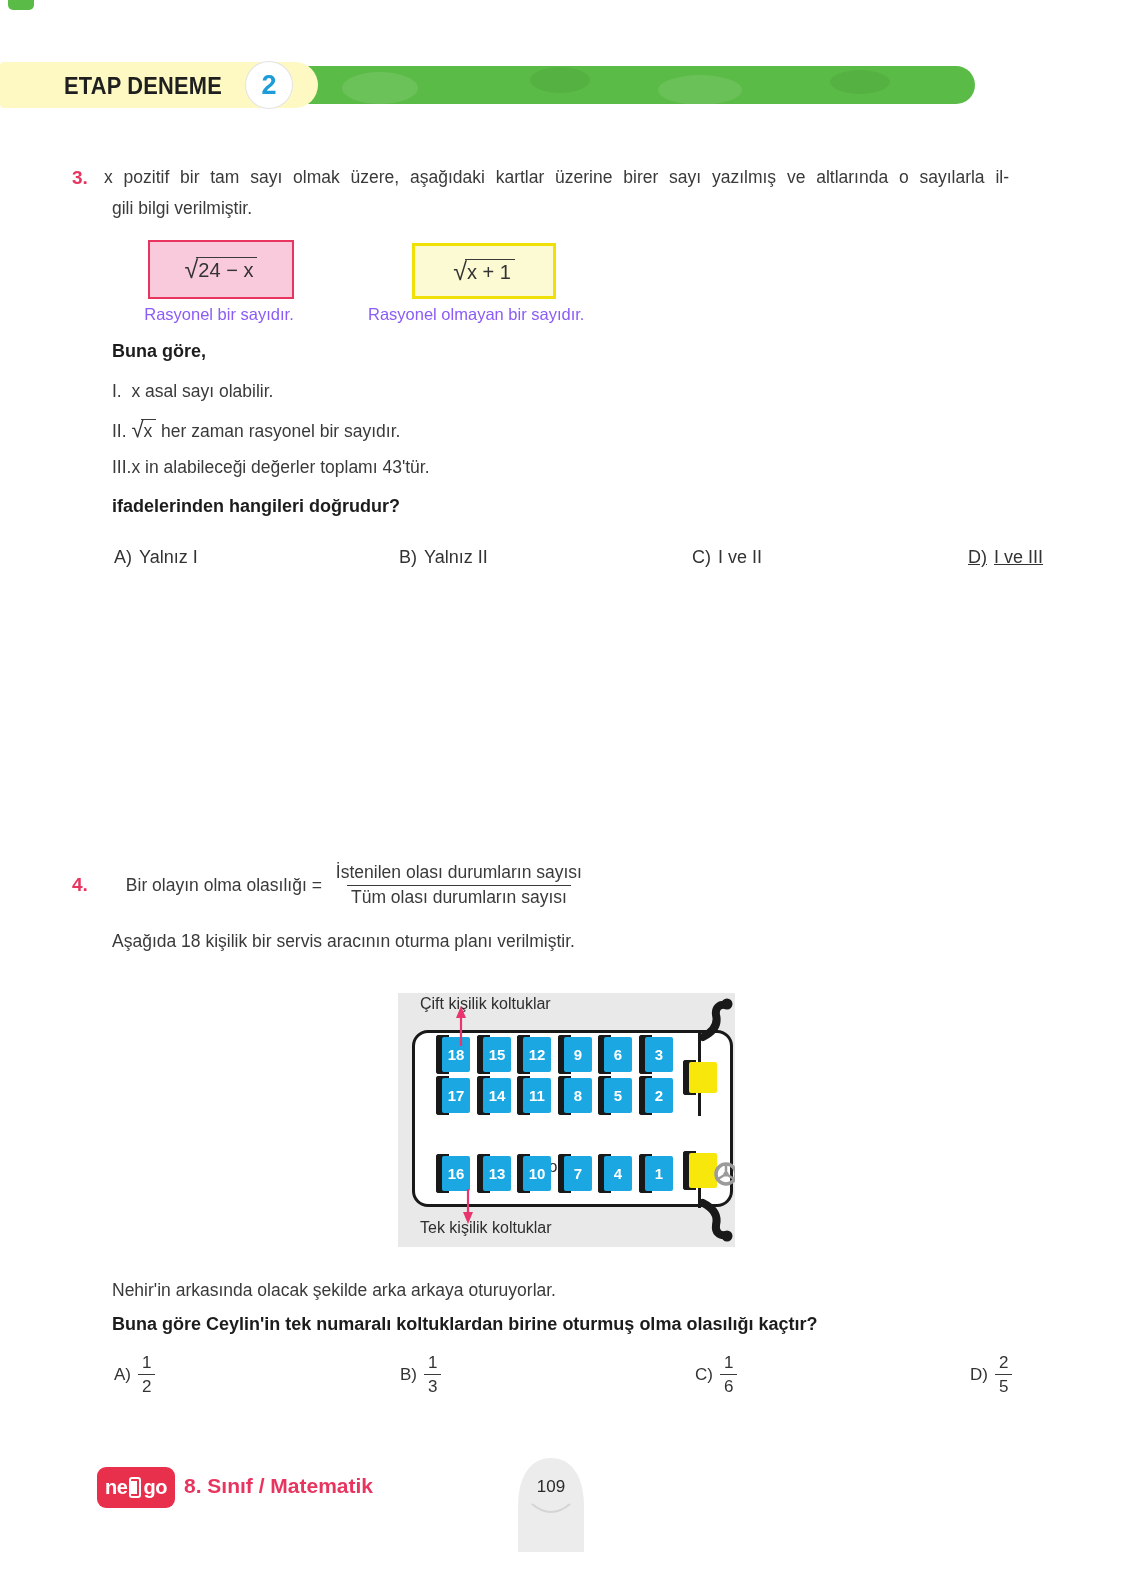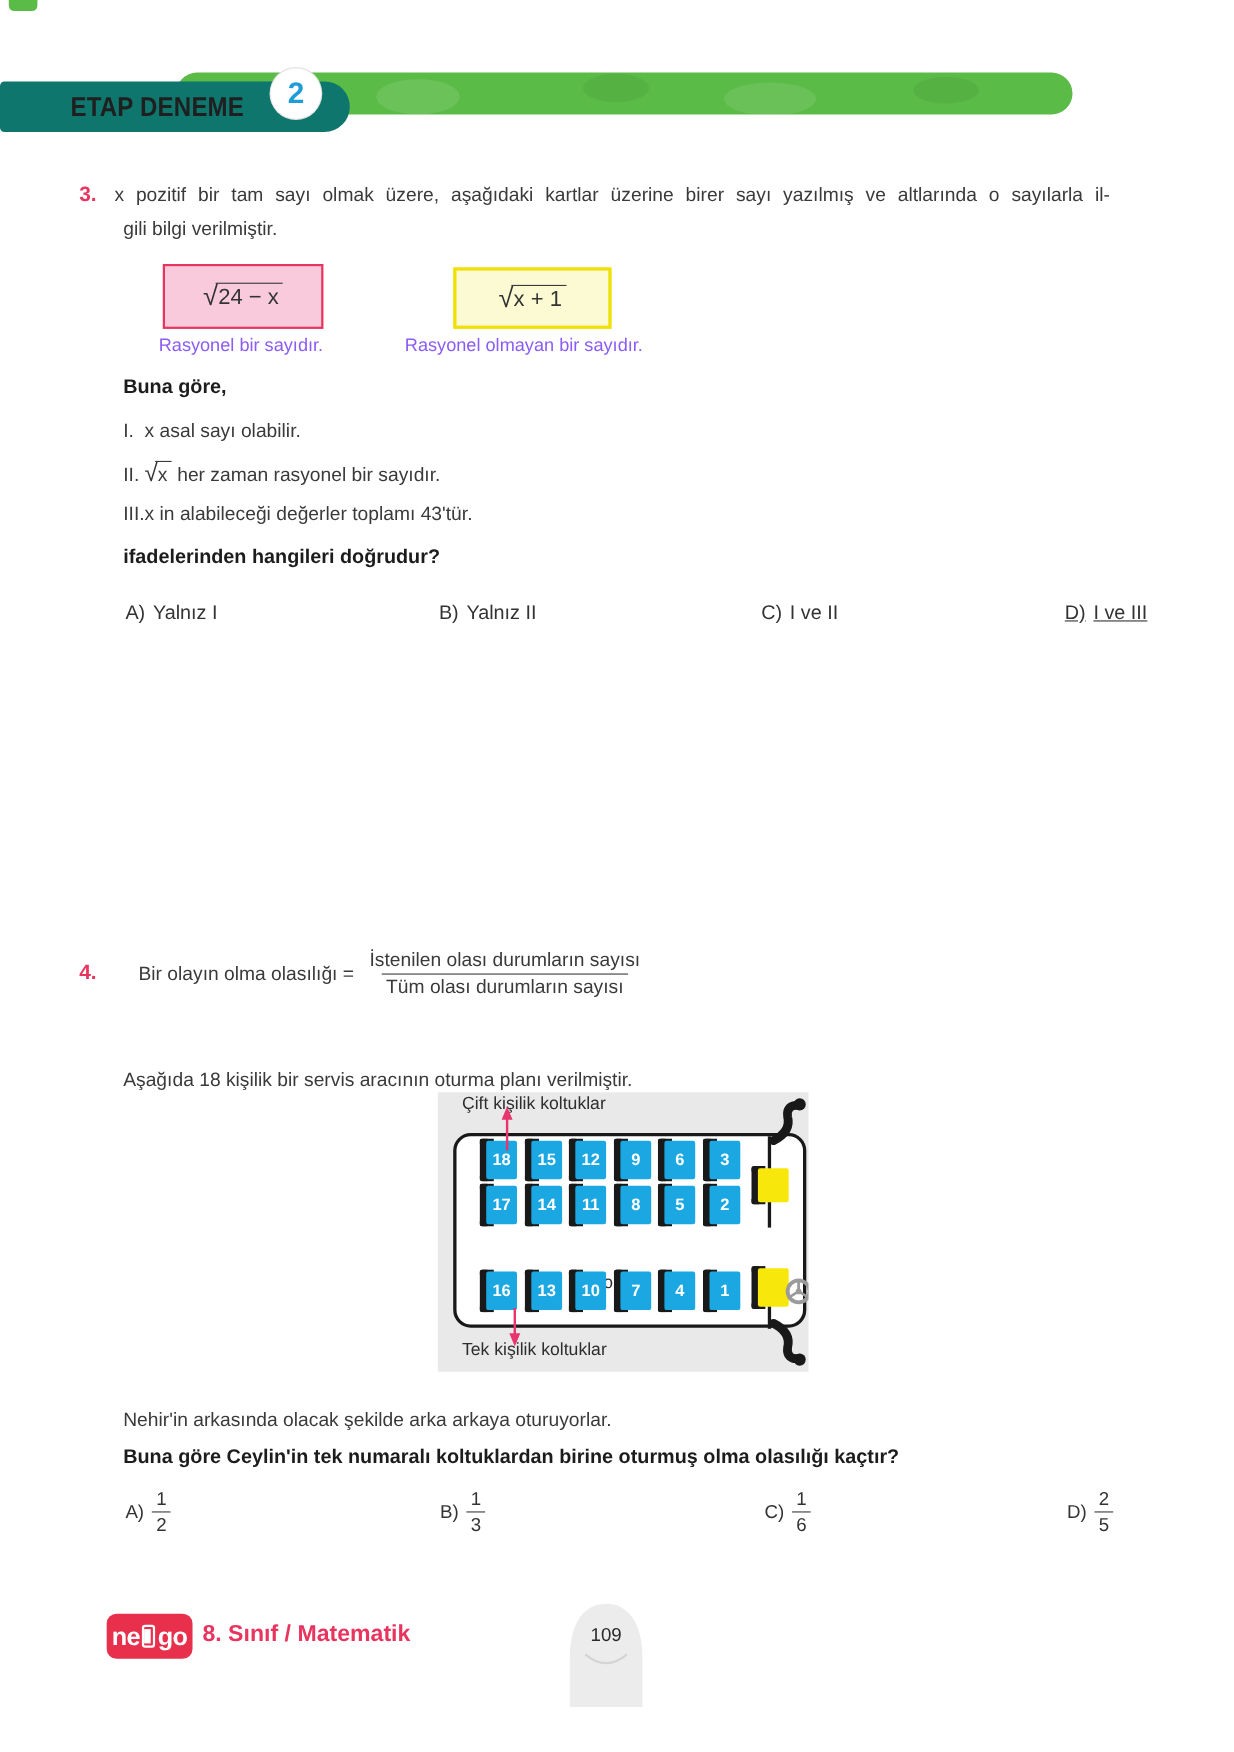--- a/index.html
+++ b/index.html
@@ -11,22 +11,22 @@
   .abs { position:absolute; }
 
   
   .corner-chip { left:8px; top:0; width:26px; height:10px; background:#5bbb47; border-radius:0 0 5px 5px; }
   .band-dark {
     left:160px; top:66px; width:815px; height:38px;
     background:#5bbb47; border-radius:19px;
   }
   .band-light {
     left:0; top:62px; width:318px; height:46px;
-    background:#0f766e; border-radius:4px 23px 23px 4px;
-    display:flex; align-items:center;margin-top:12px;
+    background:#fef9c3; border-radius:4px 23px 23px 4px;
+    display:flex; align-items:center;
   }
   .banner-title {
     margin-left:64px; font-size:23px; font-weight:700; color:#1f1f1f;
     letter-spacing:0.2px; transform:scaleX(.95) scaleY(1.08); transform-origin:left center;
     white-space:nowrap;
   }
   .banner-circle {
     left:246px; top:62px; width:46px; height:46px; background:#fff; border-radius:50%;
     box-shadow:0 0 0 1px #e3e3e3; display:flex; align-items:center; justify-content:center;
     font-size:27px; font-weight:700; color:#1e9cd7;
@@ -76,21 +76,21 @@
   }
   .seat.blue .pad { background:#1aa7e2; color:#fff; font-size:15px; font-weight:700; }
   .seat.yellow .pad { background:#f8e70a; }
   .corridor { position:absolute; left:14px; top:125px; width:269px; text-align:center; font-size:16px; color:#2e2e2e; }
   .overlay { position:absolute; left:0; top:0; pointer-events:none; }
 
   
   .logo {
     left:97px; top:1467px; width:78px; height:41px; background:#e8304c; border-radius:9px;
     display:flex; align-items:center; justify-content:center; gap:2px;
-    color:#fff; font-size:23px; font-weight:700; letter-spacing:-0.5px;
+    color:#fff; font-size:20px; font-weight:700; letter-spacing:-0.5px;
   }
   .door-glyph { display:inline-block; width:12px; height:21px; border:2px solid #fff; border-radius:3px; position:relative; box-sizing:border-box; }
   .door-glyph::after { content:""; position:absolute; left:0; top:2px; width:6px; height:13px; background:#fff; }
   .series { left:184px; top:1474px; font-size:21px; font-weight:700; color:#e8355f; white-space:nowrap; }
 </style>
 </head>
 <body>
 
 <div class="page">
 
@@ -159,21 +159,21 @@
 
   <div class="abs" style="left:72px; top:862px; display:flex; align-items:center; gap:10px;">
     <span class="qnum">4.</span>
     <span class="body-text" style="margin-left:28px;">Bir olayın olma olasılığı =</span>
     <span class="frac body-text">
       <span class="num">İstenilen olası durumların sayısı</span>
       <span class="den">Tüm olası durumların sayısı</span>
     </span>
   </div>
 
-  <div class="abs body-text" style="left:112px; top:931px;margin-top:40px;">Aşağıda 18 kişilik bir servis aracının oturma planı verilmiştir.</div>
+  <div class="abs body-text" style="left:112px; top:931px;">Aşağıda 18 kişilik bir servis aracının oturma planı verilmiştir.</div>
 
   <div class="abs panel">
     <span class="bus-label" style="left:22px; top:2px;">Çift kişilik koltuklar</span>
     <span class="bus-label" style="left:22px; top:226px;">Tek kişilik koltuklar</span>
 
     <div class="bus">
       <div class="divider" style="top:0; height:83px;"></div>
       <div class="divider" style="top:122px; height:53px;"></div>
       <span class="corridor">Koridor</span>
     </div>

